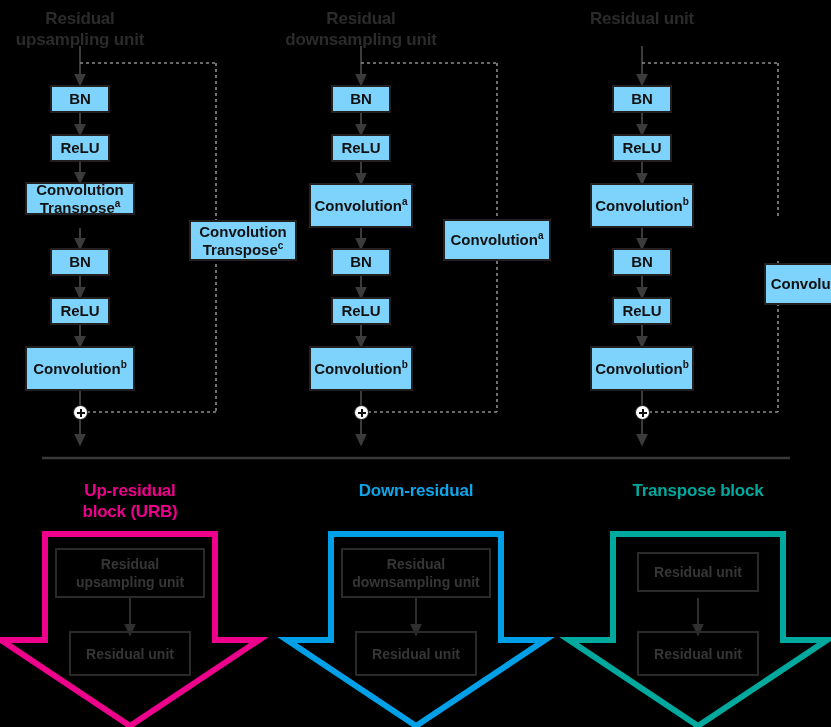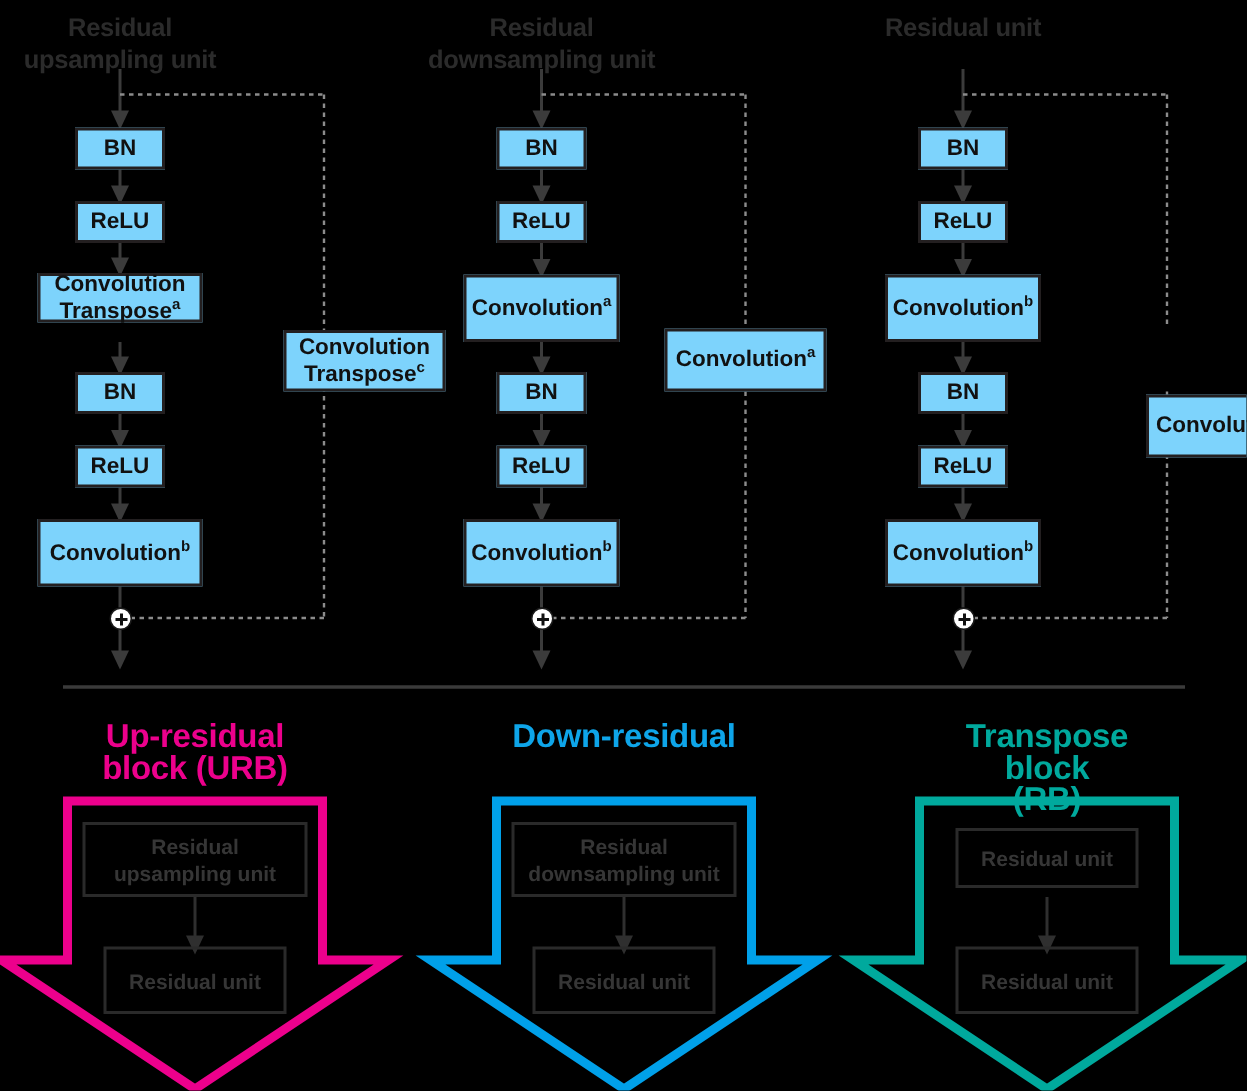--- a/index.html
+++ b/index.html
@@ -76,21 +76,21 @@
     background: #111111;
   }
   .plus::before { left: 2.5px; top: 5.6px; width: 8px;   height: 2.2px; }
   .plus::after  { left: 5.6px; top: 2.5px; width: 2.2px; height: 8px;   }
 
   
   .block-title {
     position: absolute;
     text-align: center;
     font-weight: bold;
-    font-size: 22px;
+    font-size: 17px;
     line-height: 21px;
     letter-spacing: -0.2px;
   }
   
   .inner-node {
     position: absolute;
     border: 2px solid #2a2a2a;
     background: transparent;
     color: #363636;
     font-size: 14px;
@@ -279,21 +279,20 @@
 
   <div class="block-title" style="left:50px; top:480px; width:160px; color:#ec008c;">
     <div>Up-residual</div>
     <div>block (URB)</div>
   </div>
   <div class="block-title" style="left:336px; top:480px; width:160px; color:#0ea5e9;">
     <div>Down-residual</div>
   </div>
   <div class="block-title" style="left:618px; top:480px; width:160px; color:#00a99d;">
     <div>Transpose block</div>
-    <div>(RB)</div>
   </div>
 
   <div class="inner-node" style="left:55px; top:548px; width:150px; height:50px; flex-direction:column;">
     <span>Residual</span>
     <span>upsampling unit</span>
   </div>
   <div class="inner-node" style="left:69px; top:631px; width:122px; height:45px;">
     <span>Residual unit</span>
   </div>
 

